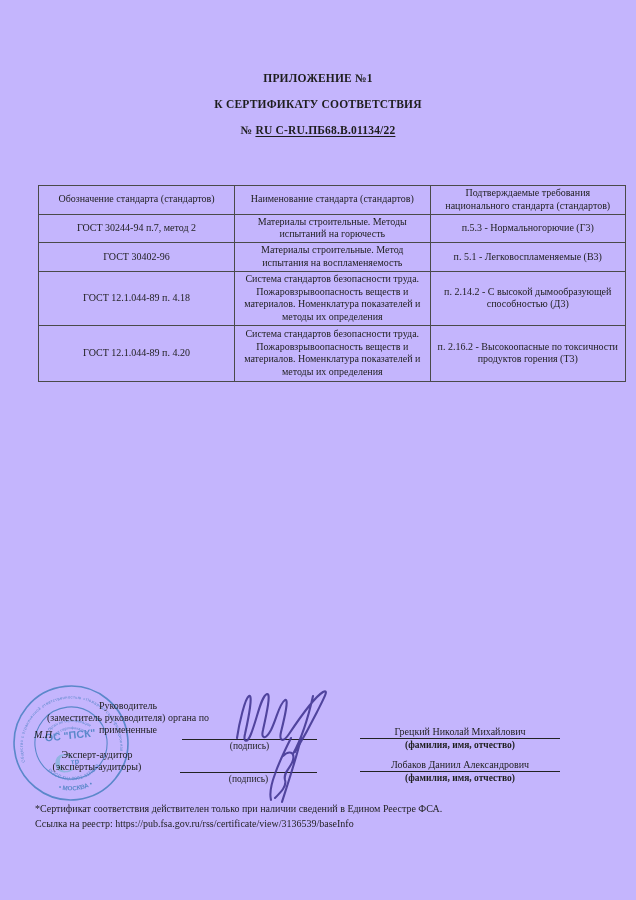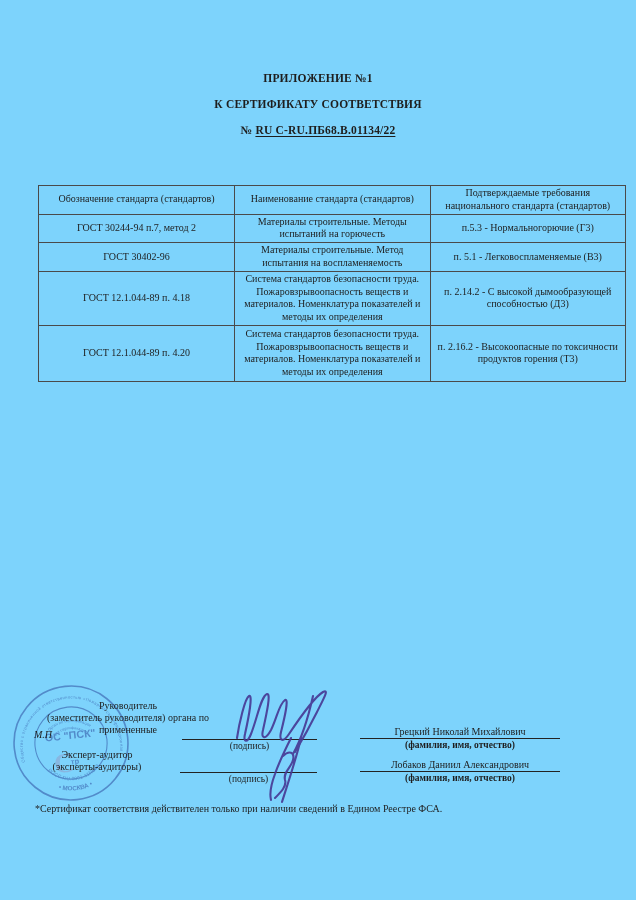--- a/index.html
+++ b/index.html
@@ -1,18 +1,18 @@
 <!DOCTYPE html>
 <html><head>
 <meta charset="utf-8">
 <style>
   html,body{margin:0;padding:0;background:#e8e8e8;}
   .page{
     position:relative; width:636px; height:900px; margin:0 auto;
-    background:#7dd3fc; overflow:hidden;
+    background:#c4b5fd; overflow:hidden;
     font-family:"Liberation Serif","DejaVu Serif",serif;
     color:#1e1e1e;
     box-shadow:0 0 4px rgba(0,0,0,.25);
   }
   .center{position:absolute; left:0; width:100%; text-align:center;}
   .h-bold{font-weight:bold; font-size:11.5px; letter-spacing:.2px;}
   .h-small{font-size:8.5px; letter-spacing:.2px;}
   .underlined{text-decoration:underline; text-underline-offset:2px;}
 
   
@@ -155,15 +155,16 @@
     <span class="nm">Грецкий Николай Михайлович</span>
     <span class="cap">(фамилия, имя, отчество)</span>
   </div>
   <div class="nameblock" style="left:360px; top:759px">
     <span class="nm">Лобаков Даниил Александрович</span>
     <span class="cap">(фамилия, имя, отчество)</span>
   </div>
 
   <div class="footer">
     <div>*Сертификат соответствия действителен только при наличии сведений в Едином Реестре ФСА.</div>
+    <div>Ссылка на реестр: https://pub.fsa.gov.ru/rss/certificate/view/3136539/baseInfo</div>
   </div>
 
 </div>
 
 </body></html>

